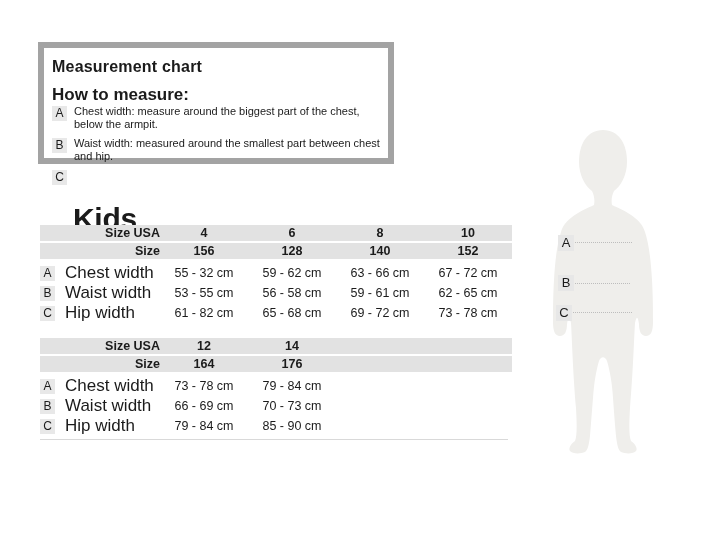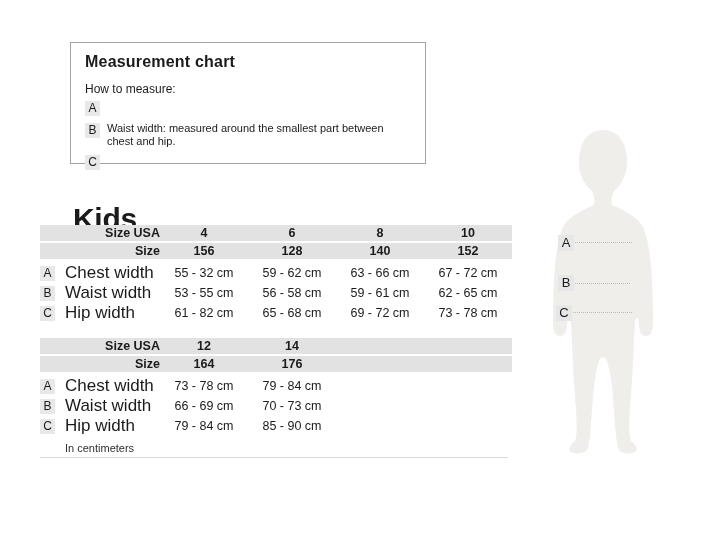--- a/index.html
+++ b/index.html
@@ -2,23 +2,23 @@
 <html><head>
 <meta charset="utf-8">
 <style>
   html,body{margin:0;padding:0;background:#ffffff;}
   body{width:706px;height:550px;overflow:hidden;
        font-family:"Liberation Sans",sans-serif;color:#1b1b1b;}
   .page{position:relative;width:706px;height:550px;background:#fff;}
 
   
   .info-box{position:absolute;left:38px;top:42px;width:356px;height:122px;
-            border:1px solid #a3a3a3;box-sizing:border-box;padding:10px 14px;background:#fff;margin-left:32px;}
+            border:6px solid #a3a3a3;box-sizing:border-box;padding:10px 8px;background:#fff;}
   .info-title{font-size:16px;font-weight:bold;line-height:18px;letter-spacing:.2px;}
-  .howto{font-size:12px;font-weight:normal;margin-top:12px;line-height:13px;}
+  .howto{font-size:17px;font-weight:bold;margin-top:12px;line-height:13px;}
   .m-item{display:flex;align-items:flex-start;margin-top:4px;}
   .m-item + .m-item{margin-top:6px;}
   .chip{display:inline-block;width:15px;height:15px;background:#e8e8e8;
         text-align:center;font-size:12px;line-height:15px;color:#1b1b1b;flex:none;}
   .m-item .chip{margin-right:7px;margin-top:1px;}
   .itext{font-size:11px;line-height:13px;}
 
   
   .kids{position:absolute;left:57px;top:186px;margin:16px;font-size:30px;
         font-weight:bold;letter-spacing:-.3px;}
@@ -51,20 +51,21 @@
 </head>
 <body>
 
 <div class="page">
 
   <div class="info-box">
     <div class="info-title">Measurement chart</div>
     <div class="howto">How to measure:</div>
     <div class="m-item">
       <span class="chip">A</span>
+      <span class="itext"><span>Chest width: measure around the biggest part of the chest,</span><br><span>below the armpit.</span></span>
     </div>
     <div class="m-item">
       <span class="chip">B</span>
       <span class="itext">Waist width: measured around the smallest part between chest and hip.</span>
     </div>
     <div class="m-item">
       <span class="chip">C</span>
     </div>
   </div>
 
@@ -167,21 +168,20 @@
             </div>
           <div class="c label-col">Hip width</div>
           <div class="c val">79 - 84 cm</div>
           <div class="c val">85 - 90 cm</div>
           <div class="c val"></div>
           <div class="c val"></div>
         </div>
       </div>
     </div>
 
-    <div class="footnote">In centimeters</div>
     <div class="divider"></div>
   </div>
 
   <svg class="figure" viewBox="0 0 104 326" xmlns="http://www.w3.org/2000/svg" aria-hidden="true">
     <path d="M52 2
              C36 2 28 16 28 34
              C28 47 34 58 41 63
              C43 67 44 72 43 77
              C30 83 14 90 10 104
              C6 116 4 134 3 152

